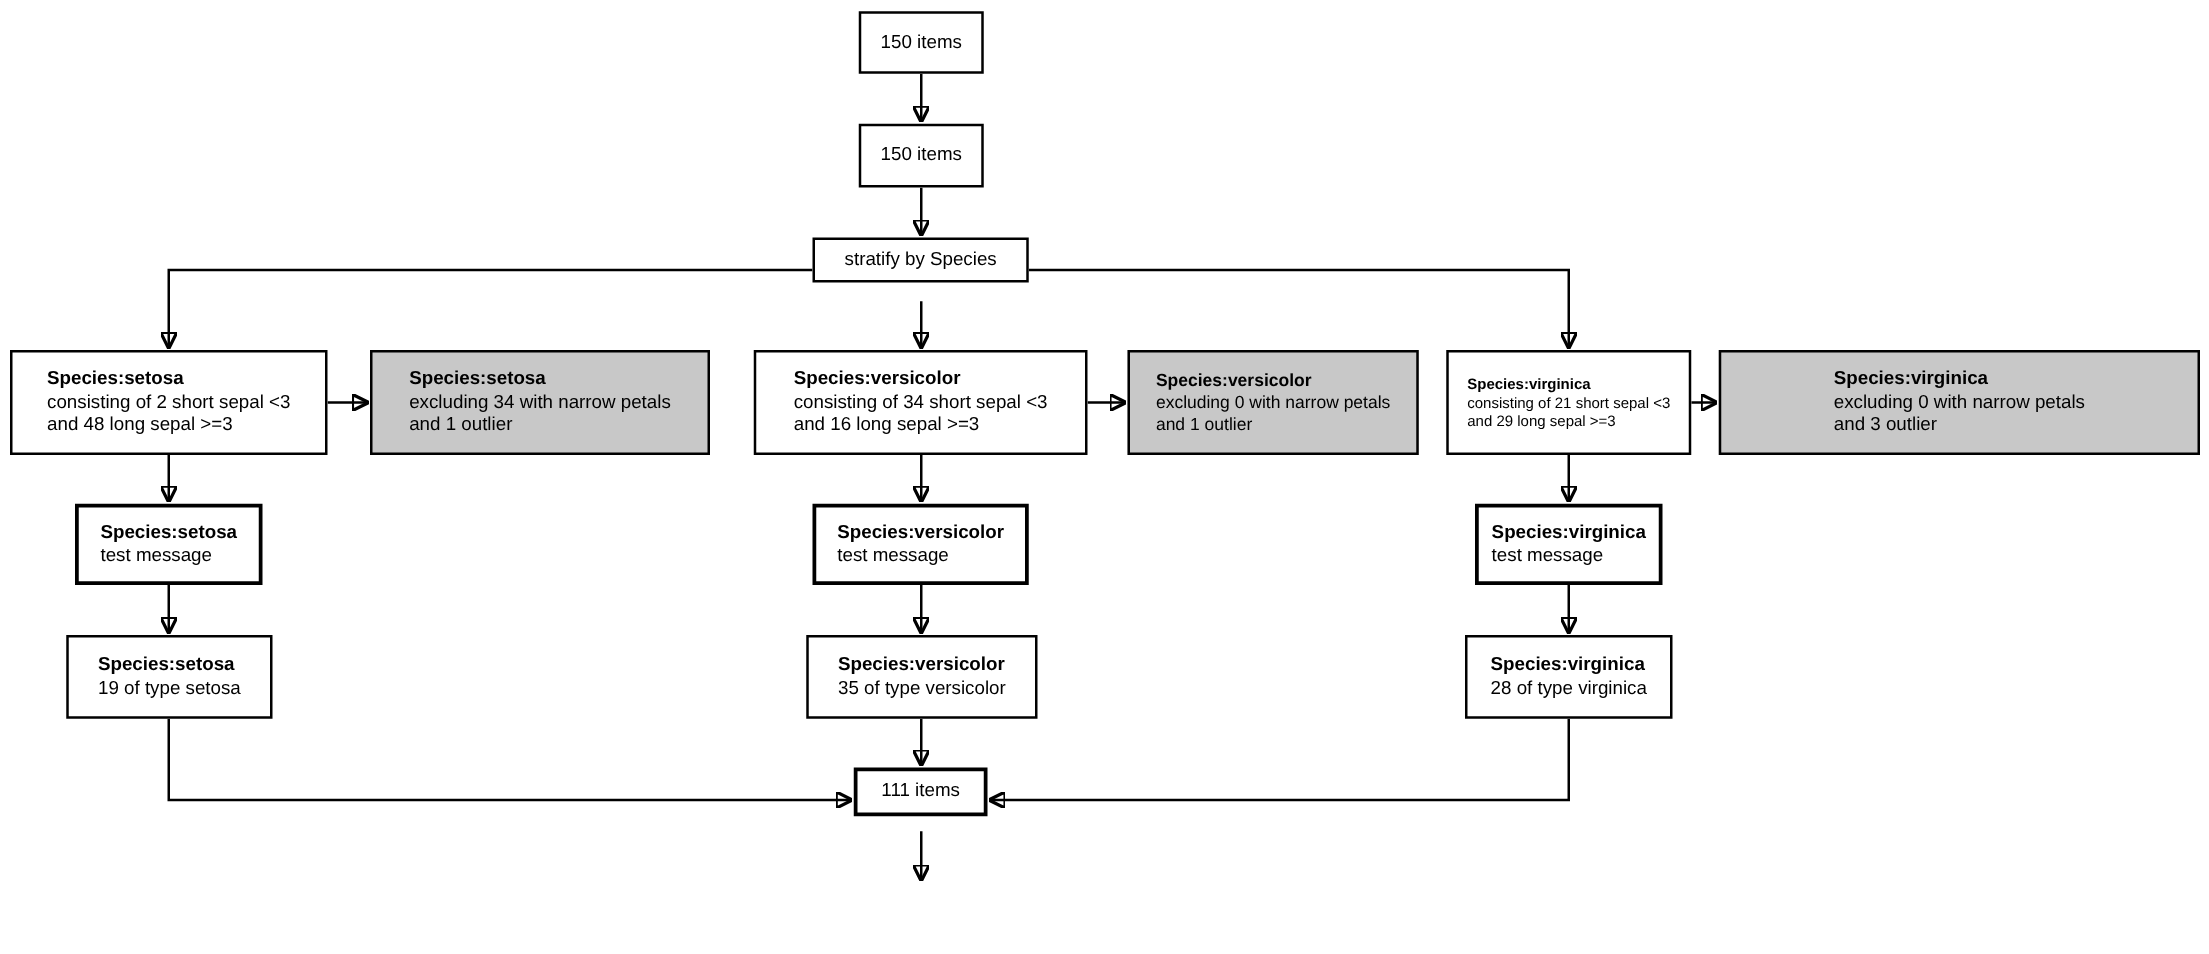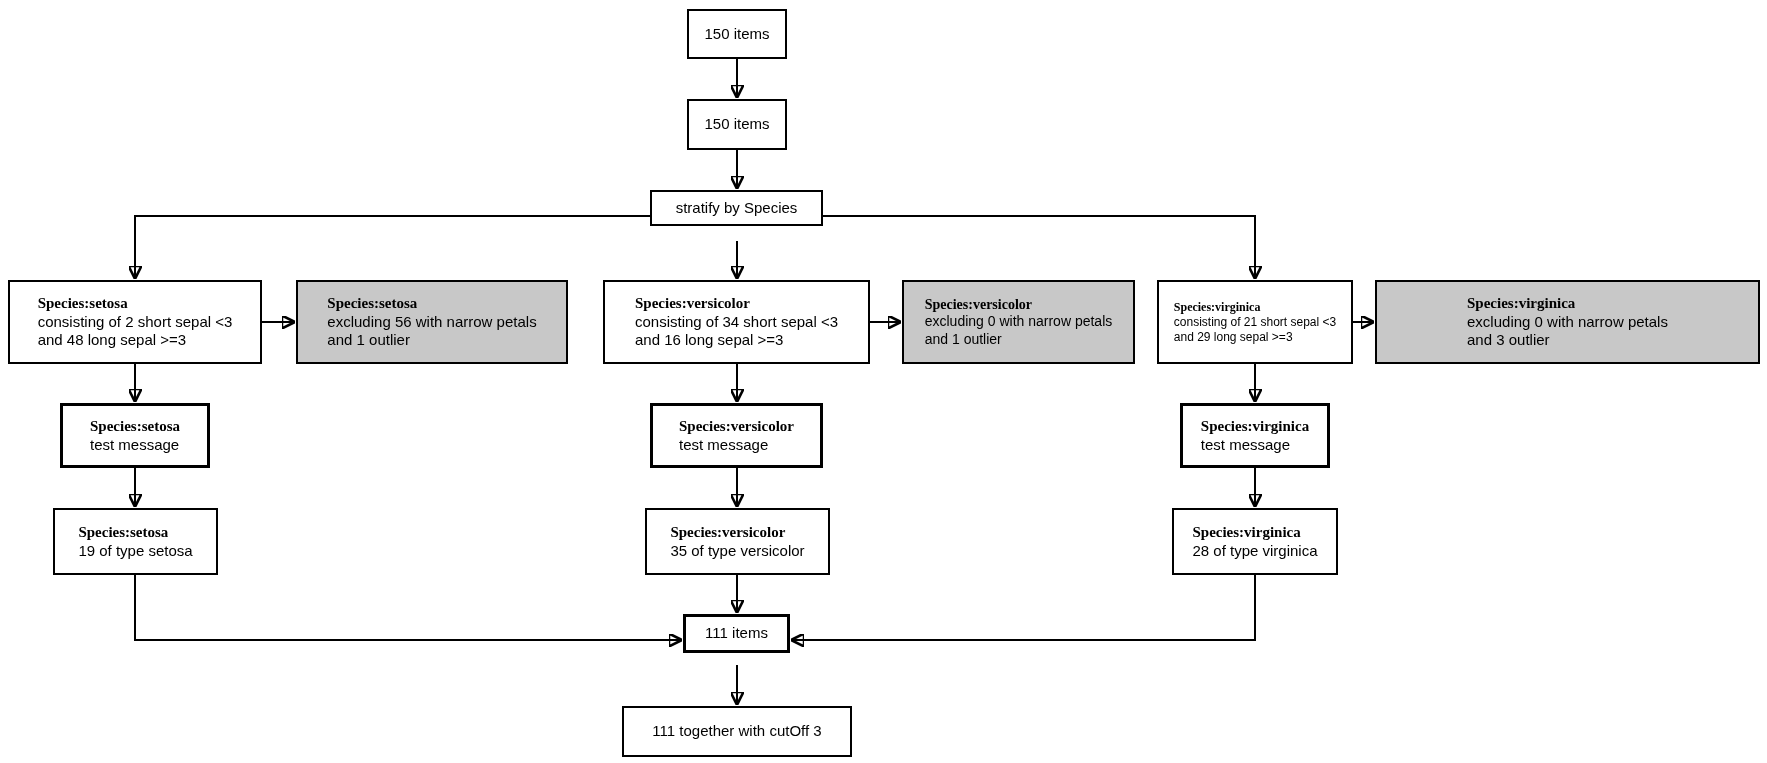--- a/index.html
+++ b/index.html
@@ -8,21 +8,21 @@
     font-family:"Liberation Sans", sans-serif;font-size:15px;color:#000;
   }
   #connectors{position:absolute;left:0;top:0;width:1767px;height:763px;}
   #connectors path{fill:none;stroke:#000;stroke-width:2px;}
   .node{
     position:absolute;box-sizing:border-box;background:#ffffff;
     border:2px solid #000;display:flex;align-items:center;justify-content:center;
   }
   .node .txt{text-align:left;line-height:1.25;}
   .node.center .txt{text-align:center;}
-  .node .t{font-weight:bold;font-family:Liberation Serif, serif;}
+  .node .t{font-weight:bold;}
   .gray{background:#c8c8c8;}
   .thick{border-width:3px;}
   .f14{font-size:14px;}
   .f12{font-size:12px;}
   
   .b-top1{left:687px;top:9px;width:100px;height:50px;}
   .b-top2{left:687px;top:99px;width:100px;height:51px;}
   .b-strat{left:650px;top:190px;width:173px;height:36px;}
   .b-lw{left:8px;top:280px;width:254px;height:84px;}
   .b-lg{left:296px;top:280px;width:272px;height:84px;}
@@ -84,21 +84,21 @@
   <div class="node b-lw">
     <div class="txt">
       <div class="t">Species:setosa</div>
       <div>consisting of 2 short sepal &lt;3</div>
       <div>and 48 long sepal &gt;=3</div>
     </div>
   </div>
   <div class="node gray b-lg">
     <div class="txt">
       <div class="t">Species:setosa</div>
-      <div>excluding 56 with narrow petals</div>
+      <div>excluding 34 with narrow petals</div>
       <div>and 1 outlier</div>
     </div>
   </div>
 
   <div class="node b-mw">
     <div class="txt">
       <div class="t">Species:versicolor</div>
       <div>consisting of 34 short sepal &lt;3</div>
       <div>and 16 long sepal &gt;=3</div>
     </div>
@@ -160,17 +160,14 @@
   <div class="node b-rc">
     <div class="txt">
       <div class="t">Species:virginica</div>
       <div>28 of type virginica</div>
     </div>
   </div>
 
   <div class="node center thick b-merge">
     <div class="txt">111 items</div>
   </div>
-  <div class="node center b-final">
-    <div class="txt">111 together with cutOff 3</div>
-  </div>
 
 </div>
 
 </body></html>

